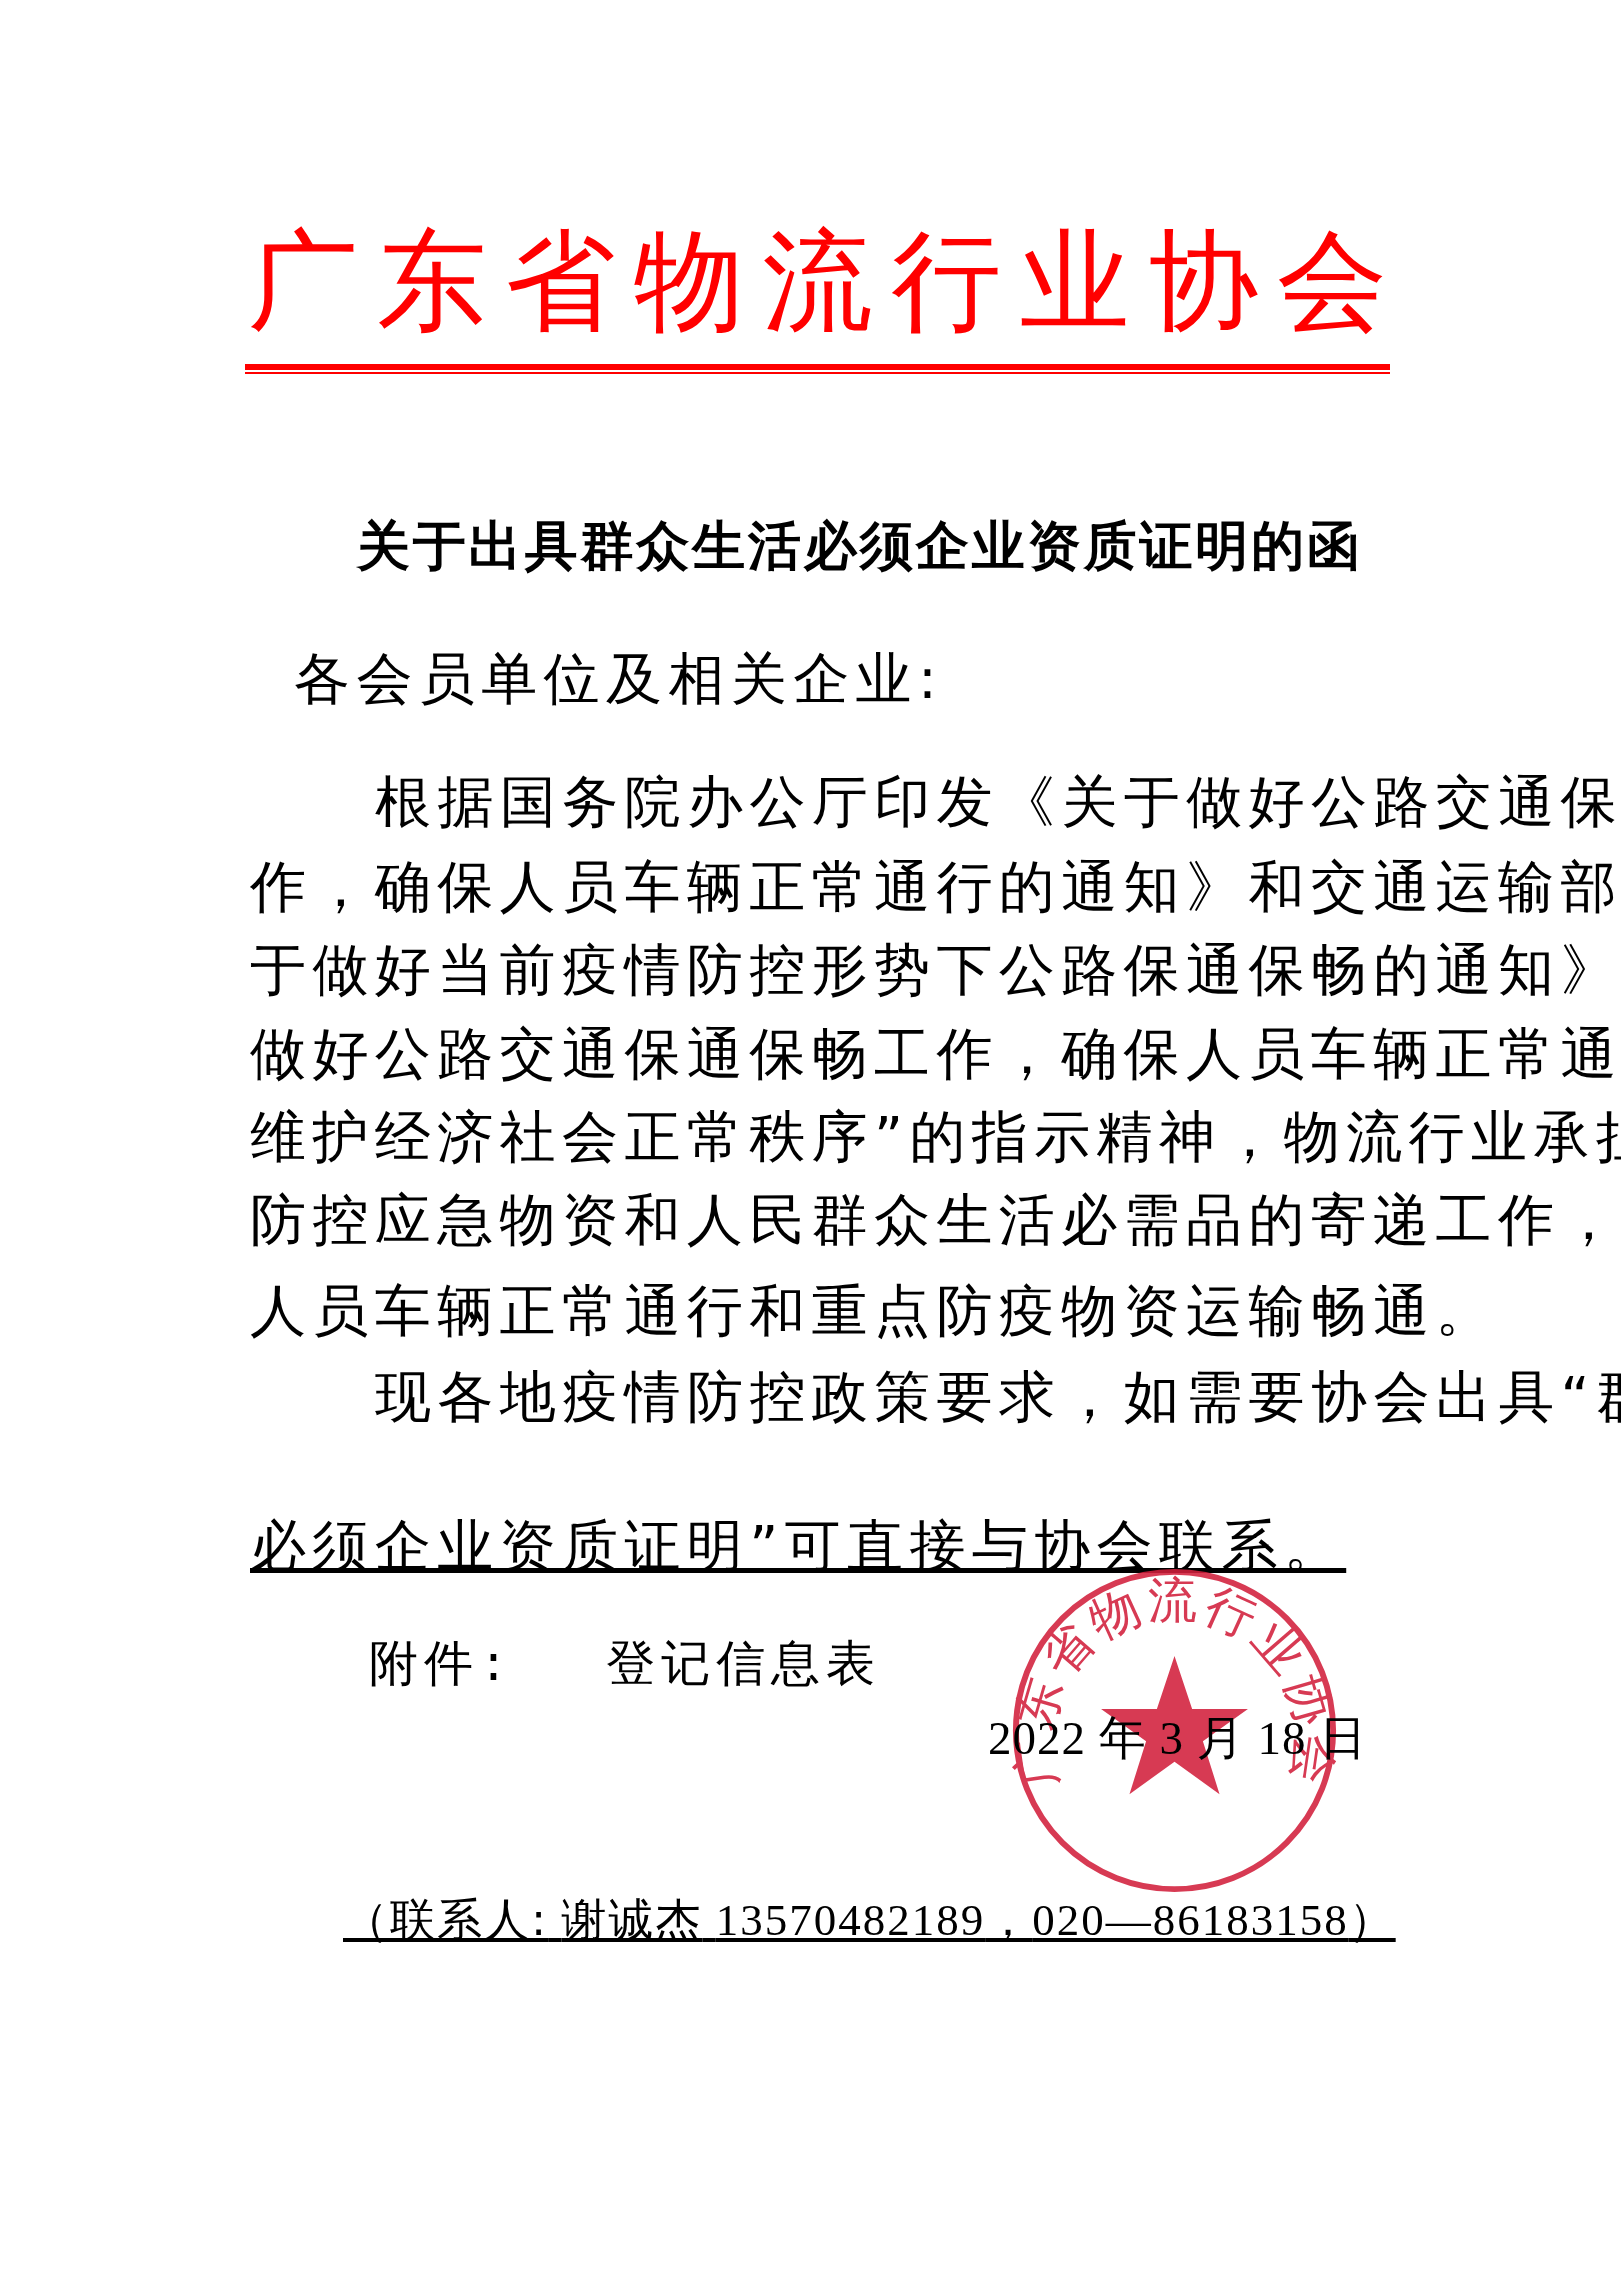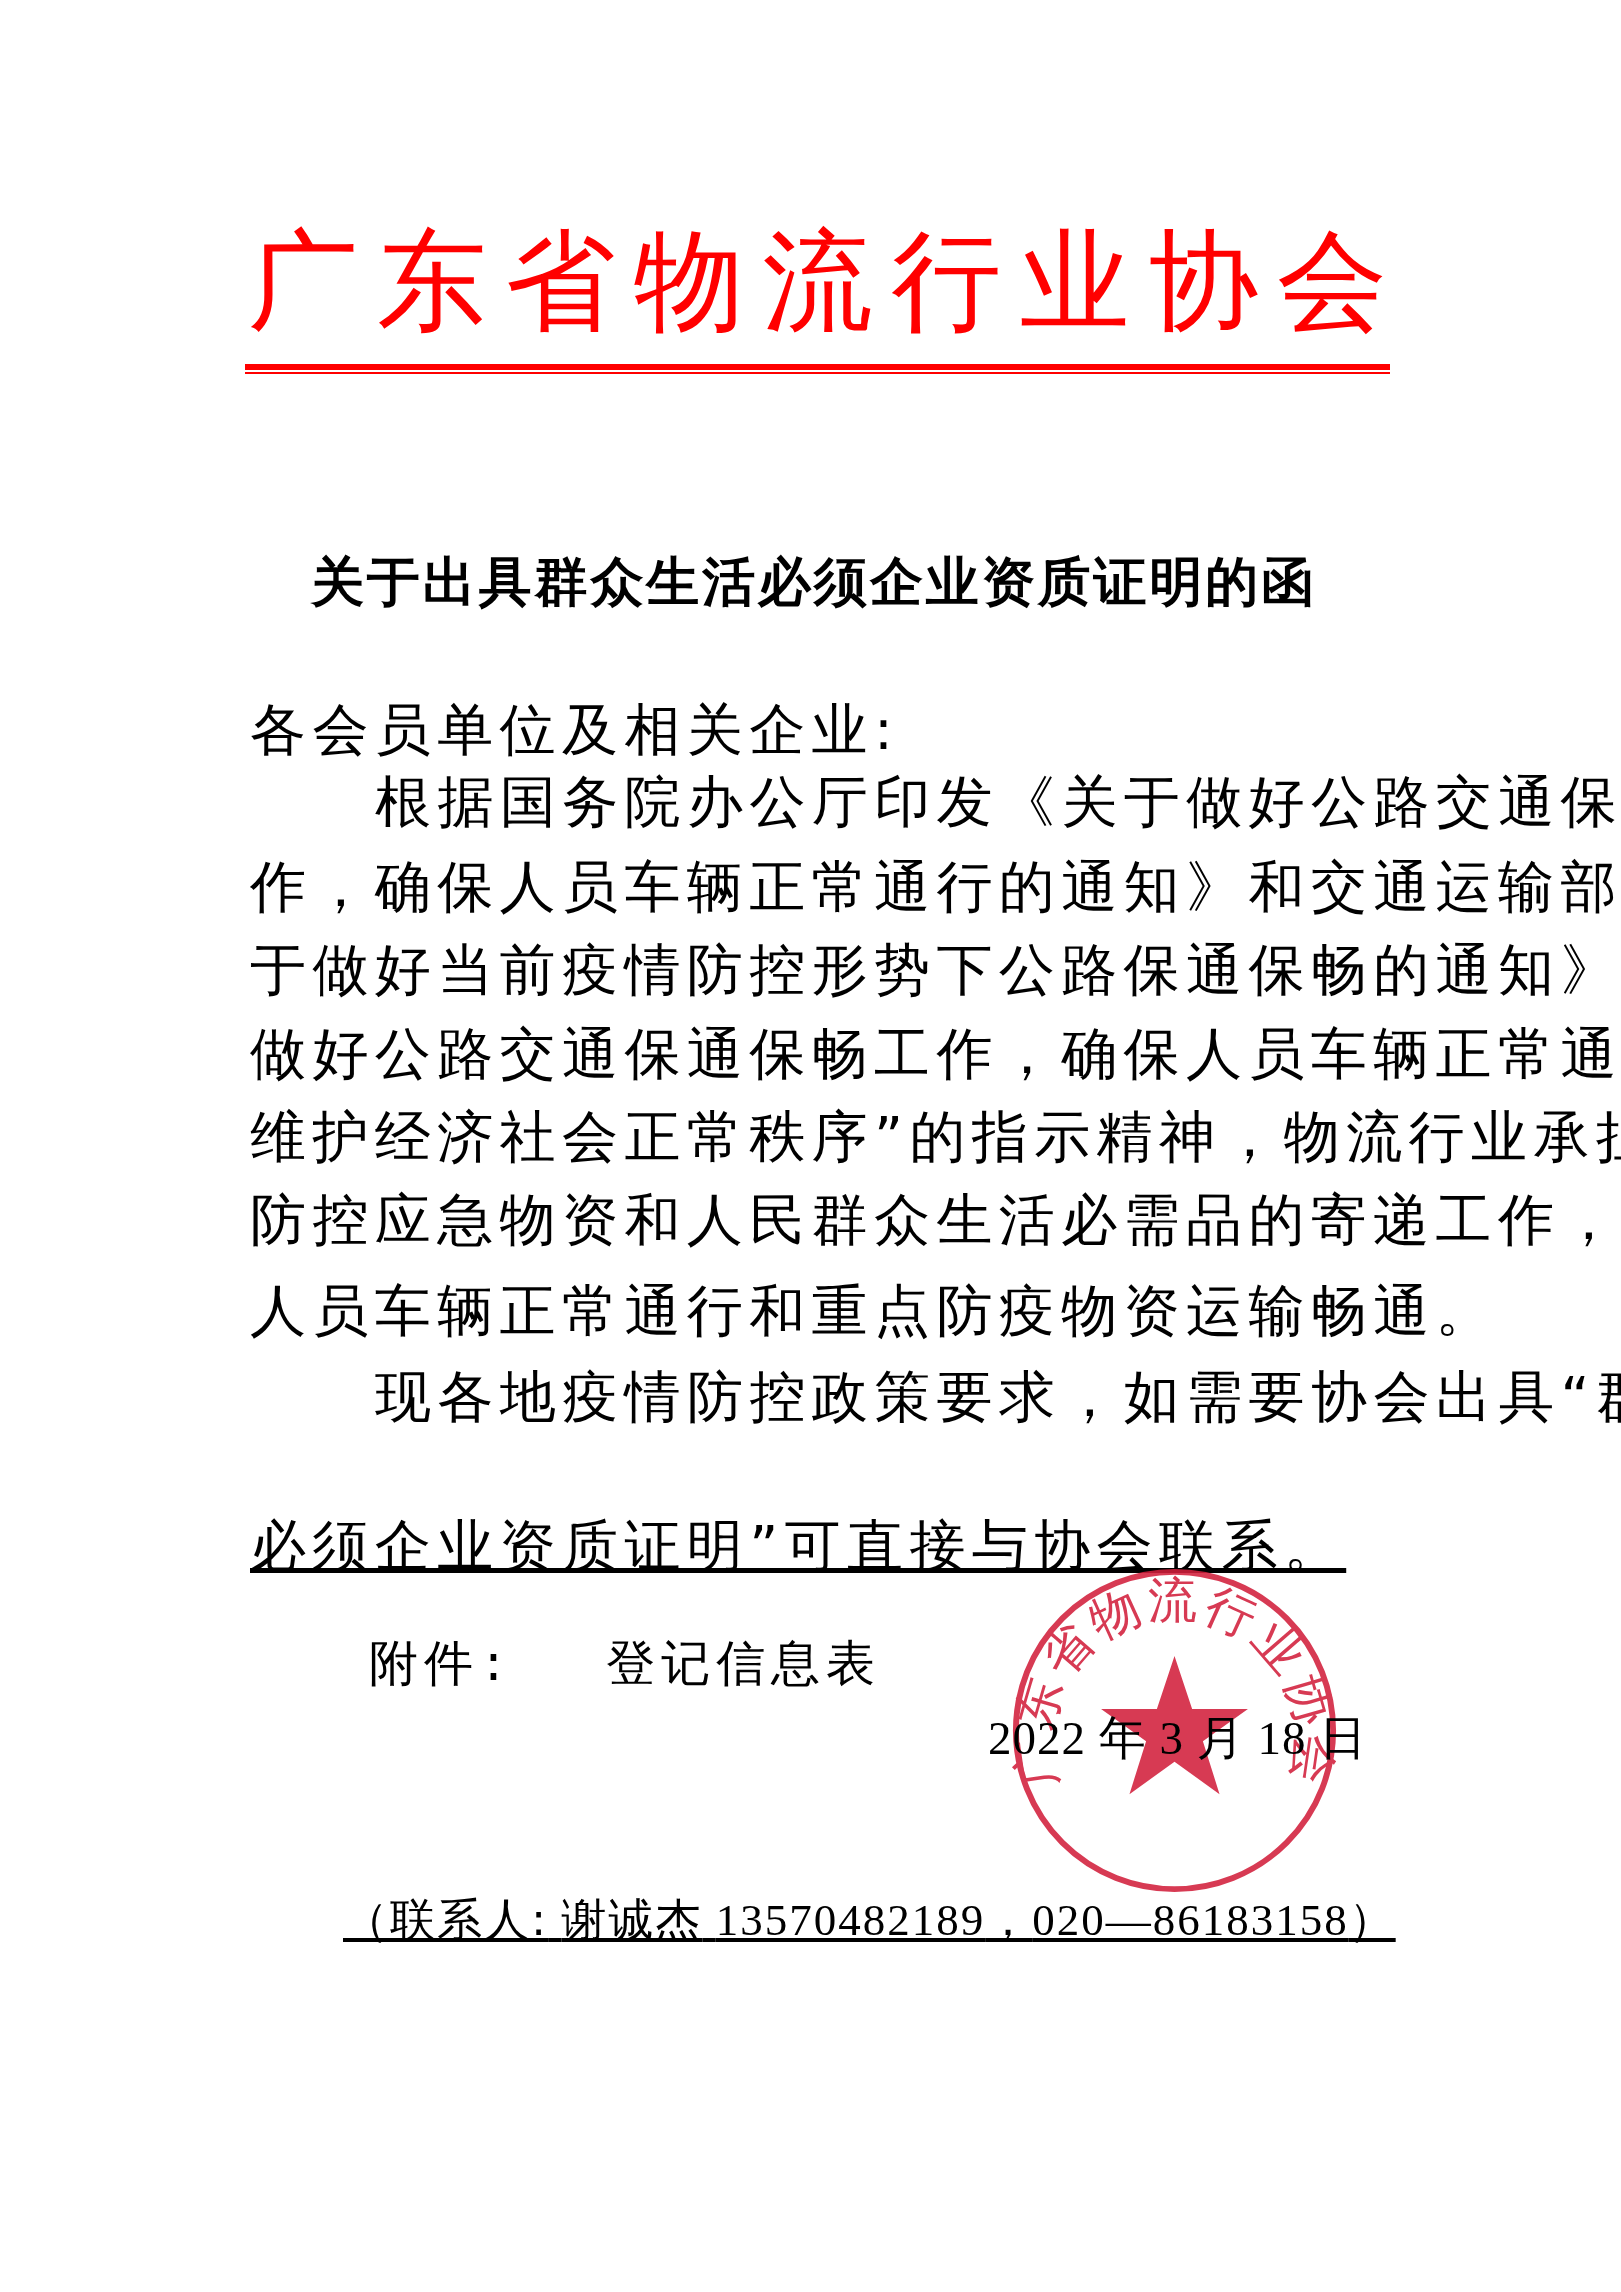--- a/index.html
+++ b/index.html
@@ -10,21 +10,21 @@
   .org-header { left: 245px; top: 218px; width: 1145px; height: 127px;
     color: #ff0000; font-family: "DejaVu Serif", serif; font-size: 110px; line-height: 127px;
     display: flex; justify-content: space-between; }
   .org-header span { display: inline-block; width: 116px; text-align: center; }
 
   .rule-thick { left: 245px; top: 364px; width: 1145px; height: 5.9px; background: #ff0000; }
   .rule-thin  { left: 245px; top: 372px; width: 1145px; height: 2px; background: #ff0000; }
 
   .doc-title { left: 265px; top: 510px; width: 1098px; height: 71px;
     font-family: "DejaVu Sans", sans-serif; font-weight: bold; font-size: 53px; line-height: 71px;
-    text-align: center; letter-spacing: 2.9px; margin-top: 36px; }
+    text-align: right; letter-spacing: 2.9px; }
 
   .body-line { left: 250px; width: 1137px; height: 84px; font-size: 56px; line-height: 84px;
     white-space: nowrap; letter-spacing: 6.4px; font-family: "DejaVu Sans", sans-serif; font-weight: normal; }
   .indent { padding-left: 125px; box-sizing: border-box; }
 
   .attachment { left: 333px; top: 1625px; height: 84px; font-size: 49px; line-height: 84px;
     font-family: Liberation Mono, monospace; letter-spacing: 5.9px; white-space: nowrap; margin-left: 36px; }
 
   .date { left: 988px; top: 1705px; width: 333px; height: 65px; font-size: 47px; line-height: 65px;
     font-family: "Liberation Serif", serif; white-space: nowrap; z-index: 3; letter-spacing: 1px; }
@@ -48,21 +48,21 @@
   <span>行</span>
   <span>业</span>
   <span>协</span>
   <span>会</span>
 </div>
 <div class="abs rule-thick"></div>
 <div class="abs rule-thin"></div>
 
 <div class="abs doc-title">关于出具群众生活必须企业资质证明的函</div>
 
-<div class="abs body-line" style="top:688px;">各会员单位及相关企业:</div>
+<div class="abs body-line" style="top:637px;margin-left:44px;">各会员单位及相关企业:</div>
 
 <div class="abs body-line indent" style="top:760px;">根据国务院办公厅印发《关于做好公路交通保通保畅工</div>
 <div class="abs body-line" style="top:845px;">作，确保人员车辆正常通行的通知》和交通运输部印发《关</div>
 <div class="abs body-line" style="top:928px;">于做好当前疫情防控形势下公路保通保畅的通知》中“全力</div>
 <div class="abs body-line" style="top:1012px;">做好公路交通保通保畅工作，确保人员车辆正常通行，切实</div>
 <div class="abs body-line" style="top:1095px;">维护经济社会正常秩序”的指示精神，物流行业承担着疫情</div>
 <div class="abs body-line" style="top:1178px;">防控应急物资和人民群众生活必需品的寄递工作，需要保障</div>
 <div class="abs body-line" style="top:1269px;">人员车辆正常通行和重点防疫物资运输畅通。</div>
 
 <div class="abs body-line indent" style="top:1355px;">现各地疫情防控政策要求，如需要协会出具“群众生活</div>

